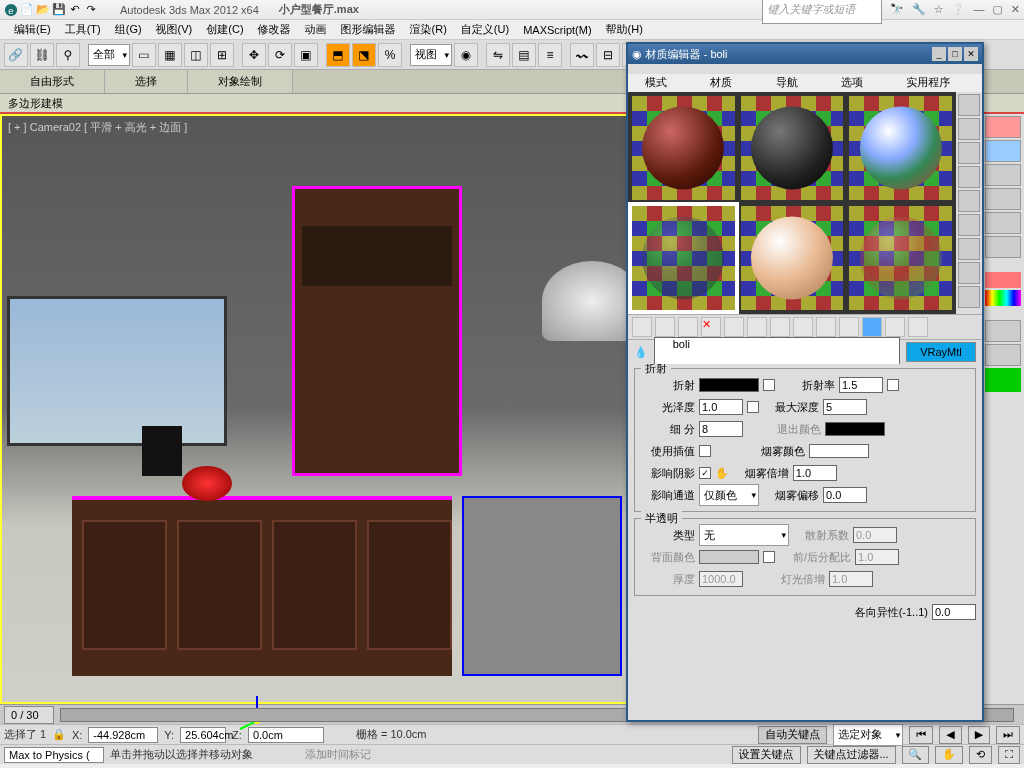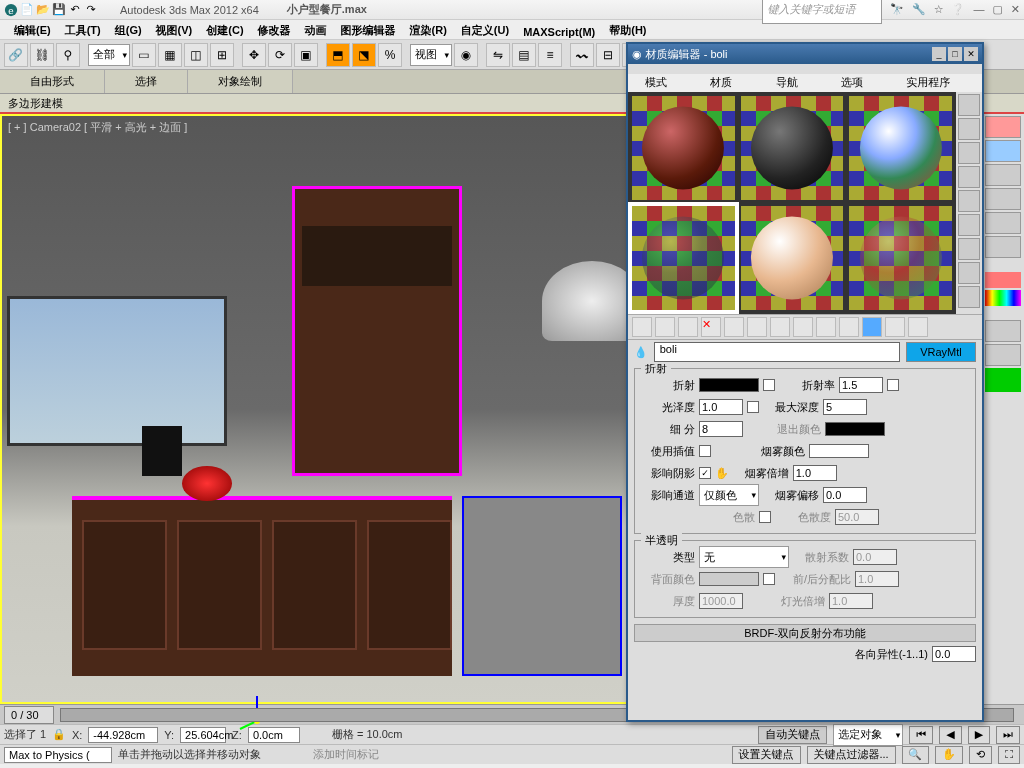--- a/index.html
+++ b/index.html
@@ -1,23 +1,23 @@
 <!DOCTYPE html>
 <html><head>
 <meta charset="utf-8">
 <style>
 * { margin: 0; padding: 0; box-sizing: border-box; font-family: "Microsoft YaHei", SimSun, sans-serif; font-size: 11px; }
 body { width: 1024px; height: 768px; background: #eee; overflow: hidden; position: relative; }
 .titlebar { height: 20px; background: linear-gradient(#f5f5f5,#e8e8e8); display: flex; align-items: center; padding: 0 4px; border-bottom: 1px solid #ccc; }
 .titlebar .tb-icon { width: 14px; height: 14px; margin-right: 2px; display: flex; align-items: center; justify-content: center; }
 .titlebar .title { margin-left: 20px; color: #555; }
-.titlebar .file { margin-left: 28px; color: #555; font-weight: bold; }
+.titlebar .file { margin-left: 20px; color: #555; font-weight: bold; }
 .searchbox { margin-left: auto; width: 120px; height: 28px; background: #fff; border: 1px solid #999; font-style: italic; color: #999; padding: 0 4px; display: flex; align-items: center; }
 .win-icons { display: flex; gap: 8px; margin-left: 8px; color: #666; }
-.menubar { height: 20px; background: #eee; display: flex; align-items: flex-end; padding: 0 8px; gap: 2px; border-bottom: 1px solid #ccc; font-weight: bold; }
+.menubar { height: 20px; background: #eee; display: flex; align-items: center; padding: 0 8px; gap: 2px; border-bottom: 1px solid #ccc; }
 .menubar span { padding: 1px 6px; }
 .toolbar1 { height: 30px; background: #ddd; display: flex; align-items: center; padding: 0 4px; gap: 2px; border-bottom: 1px solid #aaa; }
 .tb-btn { width: 24px; height: 24px; background: #e5e5e5; border: 1px solid #bbb; display: flex; align-items: center; justify-content: center; font-size: 12px; }
 .tb-sep { width: 4px; height: 24px; }
 .tb-drop { height: 22px; background: #fff; border: 1px solid #999; padding: 0 14px 0 4px; display: flex; align-items: center; position: relative; }
 .tb-drop::after { content: "▾"; position: absolute; right: 2px; font-size: 9px; }
 .ribbon-tabs { height: 24px; background: #c8c8b8; display: flex; border-bottom: 1px solid #999; }
 .ribbon-tab { padding: 4px 30px; border-right: 1px solid #aaa; background: #d0d0c0; }
 .ribbon-tab.active { background: #e8e8d8; }
 .ribbon-sub { height: 20px; background: #d8d8c8; padding: 2px 8px; border-bottom: 2px solid #d44; }
@@ -44,21 +44,21 @@
 .mat-samples { flex: 1; background: #333; display: grid; grid-template-columns: repeat(3,1fr); grid-template-rows: repeat(2,1fr); gap: 2px; padding: 2px; }
 .mat-sphere { background: #222; position: relative; border: 2px solid #333; overflow: hidden; }
 .mat-sphere.active { border-color: #fff; outline: 2px solid #fff; }
 .mat-ball { position: absolute; left: 50%; top: 50%; width: 80%; height: 80%; transform: translate(-50%,-50%); border-radius: 50%; }
 .mat-checker { position: absolute; inset: 0; background: repeating-conic-gradient(#a33 0 25%, #3a3 25% 50%, #33a 50% 75%, #aa3 75% 100%); background-size: 30px 30px; }
 .mat-side { width: 26px; background: #ddd; display: flex; flex-direction: column; gap: 2px; padding: 2px; }
 .mat-side-btn { width: 22px; height: 22px; background: #ccc; border: 1px solid #999; }
 .mat-tools { height: 26px; background: #ddd; display: flex; align-items: center; padding: 0 4px; gap: 3px; border-top: 1px solid #aaa; border-bottom: 1px solid #aaa; }
 .mat-tool { width: 20px; height: 20px; background: #e5e5e5; border: 1px solid #bbb; }
 .mat-name-row { height: 24px; display: flex; align-items: center; padding: 0 6px; gap: 6px; }
-.mat-name-input { flex: 1; height: 20px; background: #fff; border: 1px solid #666; padding: 0 5px; }
+.mat-name-input { flex: 1; height: 30px; background: #fff; border: 1px solid #666; padding: 0 18px; }
 .mat-type-btn { width: 70px; height: 20px; background: #0ea5e9; border: 1px solid #888; text-align: center; line-height: 18px; }
 .mat-params { flex: 1; overflow: auto; padding: 4px 6px; background: #ddd; }
 .mat-group { border: 1px solid #999; margin-bottom: 6px; padding: 4px; position: relative; }
 .mat-group-title { position: absolute; top: -8px; left: 6px; background: #ddd; padding: 0 4px; }
 .param-row { display: flex; align-items: center; height: 20px; gap: 4px; margin: 2px 0; }
 .param-row .lbl { width: 56px; text-align: right; }
 .param-row .lbl2 { width: 56px; text-align: right; color: #888; }
 .swatch { width: 60px; height: 14px; border: 1px solid #666; }
 .spinner { width: 44px; height: 16px; background: #fff; border: 1px solid #666; padding: 0 2px; display: flex; align-items: center; }
 .spinner.dis { background: #eee; color: #999; }
@@ -316,27 +316,20 @@
         <span>✋</span>
         <span class="lbl">烟雾倍增</span>
         <div class="spinner">1.0</div>
       </div>
       <div class="param-row">
         <span class="lbl">影响通道</span>
         <div class="tb-drop" style="width:60px">仅颜色</div>
         <span class="lbl">烟雾偏移</span>
         <div class="spinner">0.0</div>
       </div>
-      <div class="param-row">
-        <span style="width:56px"></span>
-        <span class="lbl2">色散</span>
-        <div class="cb"></div>
-        <span class="lbl2">色散度</span>
-        <div class="spinner dis">50.0</div>
-      </div>
     </div>
     <div class="mat-group">
       <div class="mat-group-title">半透明</div>
       <div class="param-row">
         <span class="lbl">类型</span>
         <div class="tb-drop" style="width:90px">无</div>
         <span class="lbl2">散射系数</span>
         <div class="spinner dis">0.0</div>
       </div>
       <div class="param-row">
@@ -347,21 +340,20 @@
         <div class="spinner dis">1.0</div>
       </div>
       <div class="param-row">
         <span class="lbl2">厚度</span>
         <div class="spinner dis">1000.0</div>
         <span style="width:18px"></span>
         <span class="lbl2">灯光倍增</span>
         <div class="spinner dis">1.0</div>
       </div>
     </div>
-    <div class="brdf-bar">BRDF-双向反射分布功能</div>
     <div class="param-row">
       <div class="tb-drop" style="width:70px;visibility:hidden"></div>
       <span style="flex:1"></span>
       <span class="lbl" style="width:90px">各向异性(-1..1)</span>
       <div class="spinner">0.0</div>
     </div>
   </div>
 </div>
 
 <div class="timeline">
@@ -371,33 +363,33 @@
 
 <div class="status-rows">
   <div class="status-row">
     <span class="sr-lbl">选择了 1</span>
     <span>🔒</span>
     <span class="sr-lbl">X:</span>
     <div class="sr-field" style="width:70px">-44.928cm</div>
     <span class="sr-lbl">Y:</span>
     <div class="sr-field" style="width:46px">25.604cm</div>
     <span class="sr-lbl">Z:</span>
-    <div class="sr-field" style="width:52px">0.0cm</div>
+    <div class="sr-field" style="width:76px">0.0cm</div>
     <span style="flex:0 0 20px"></span>
     <span class="sr-lbl">栅格 = 10.0cm</span>
     <span style="flex:1"></span>
     <div class="sr-btn" style="background:#ccc">自动关键点</div>
     <div class="tb-drop" style="width:70px">选定对象</div>
     <div class="sr-btn">⏮</div>
     <div class="sr-btn">◀</div>
     <div class="sr-btn">▶</div>
     <div class="sr-btn">⏭</div>
   </div>
   <div class="status-row">
-    <div class="sr-field" style="width:108px">Max to Physics (</div>
+    <div class="sr-field" style="width:100px">Max to Physics (</div>
     <span class="sr-lbl">单击并拖动以选择并移动对象</span>
     <span style="flex:0 0 40px"></span>
     <span class="sr-lbl" style="color:#888">添加时间标记</span>
     <span style="flex:1"></span>
     <div class="sr-btn">设置关键点</div>
     <div class="sr-btn">关键点过滤器...</div>
     <div class="sr-btn">🔍</div>
     <div class="sr-btn">✋</div>
     <div class="sr-btn">⟲</div>
     <div class="sr-btn">⛶</div>

